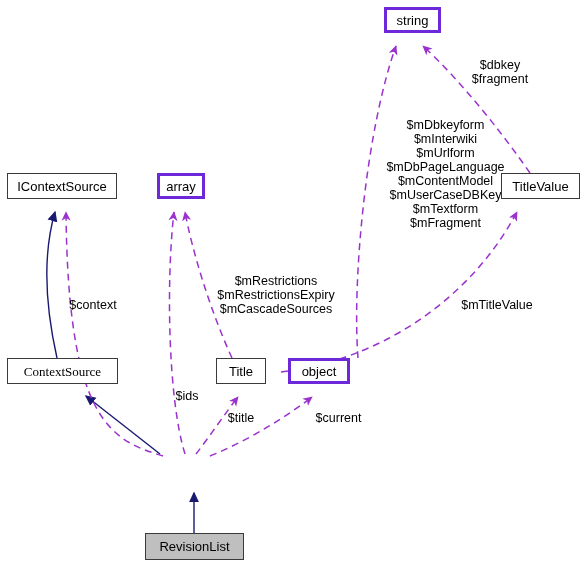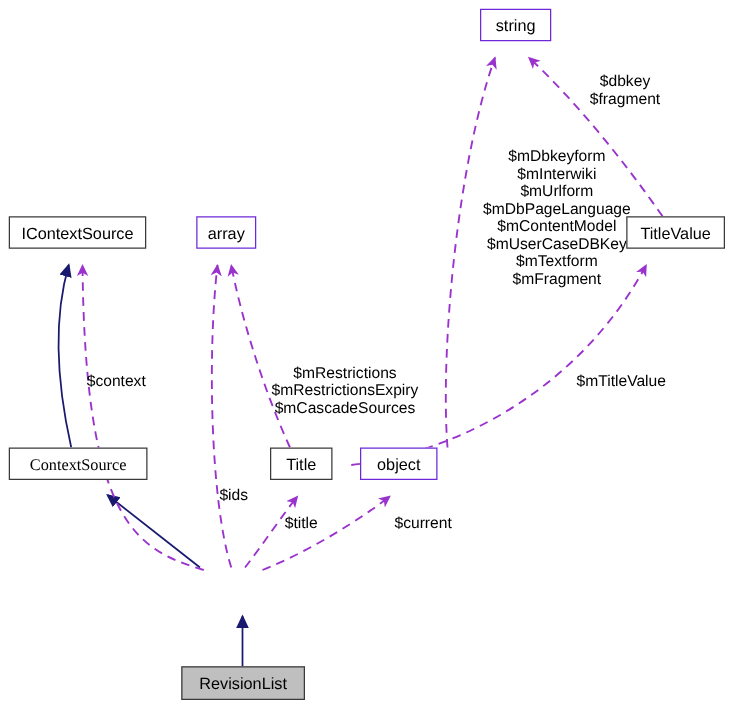--- a/index.html
+++ b/index.html
@@ -32,21 +32,21 @@
     line-height: 1;
     color: #000000;
     white-space: nowrap;
     background: #ffffff;
     z-index: 5;
   }
   .node-solid {
     border: 1.6px solid #3a3a3a;
   }
   .node-light {
-    border: 1px solid #6d28d9;
+    border: 3px solid #6d28d9;
   }
   .node-focus {
     border: 1.6px solid #3a3a3a;
     background: #bfbfbf;
   }
   .edge-label {
     position: absolute;
     font-size: 12.5px;
     line-height: 14px;
     color: #000000;
@@ -137,21 +137,21 @@
 $mInterwiki
 $mUrlform
 $mDbPageLanguage
 $mContentModel
 $mUserCaseDBKey
 $mTextform
 $mFragment</div>
 
   <div class="edge-label" style="left:62px; top:298px; width:62px;">$context</div>
 
-  <div class="edge-label" style="left:210px; top:291px; width:132px;">$mRestrictions
+  <div class="edge-label" style="left:210px; top:274px; width:132px;">$mRestrictions
 $mRestrictionsExpiry
 $mCascadeSources</div>
 
   <div class="edge-label" style="left:456px; top:298px; width:82px;">$mTitleValue</div>
 
   <div class="edge-label" style="left:172px; top:389px; width:30px;">$ids</div>
 
   <div class="edge-label" style="left:222px; top:411px; width:38px;">$title</div>
 
   <div class="edge-label" style="left:283px; top:411px; width:55px;margin-left:28px;">$current</div>

